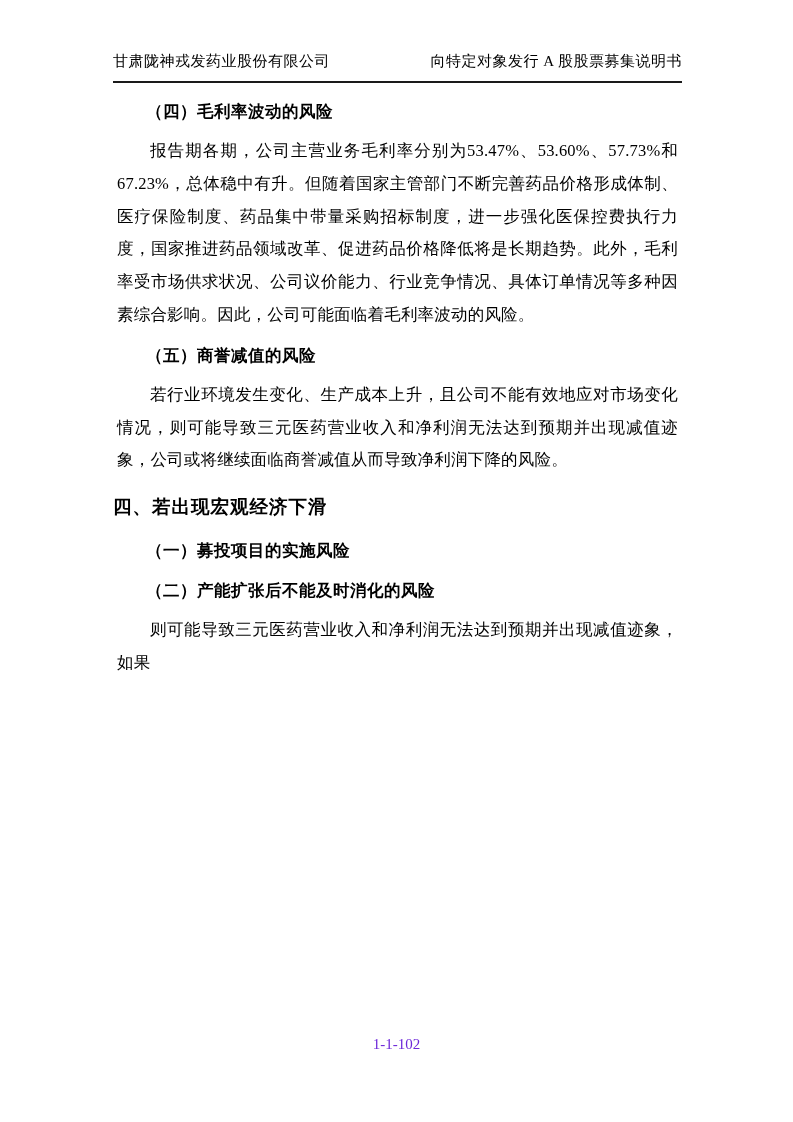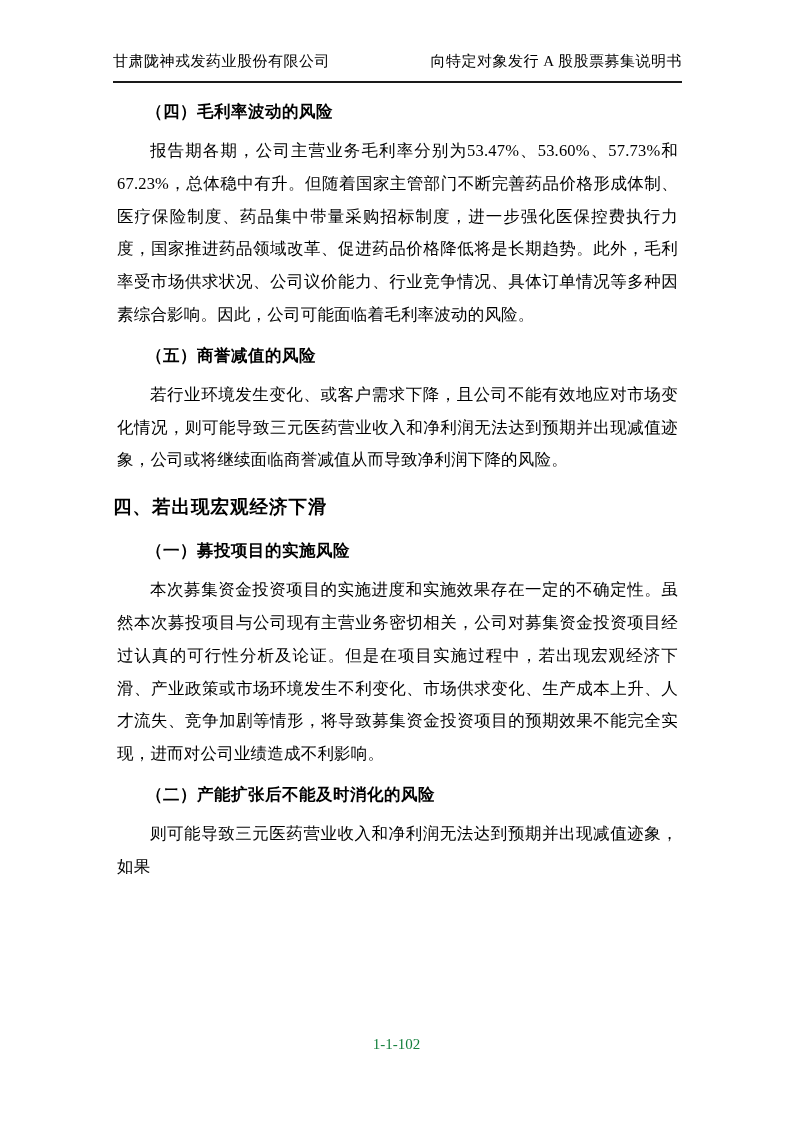--- a/index.html
+++ b/index.html
@@ -64,42 +64,41 @@
     text-indent: 2em;
     letter-spacing: 0.5px;
   }
   .footer {
     position: absolute;
     left: 0;
     right: 0;
     top: 1036px;
     text-align: center;
     font-size: 15px;
-    color: #15803d;
+    color: #6d28d9;
   }
 </style>
 </head>
 <body>
 
 <div class="page">
   <div class="content">
 
     <div class="header">
       <span>甘肃陇神戎发药业股份有限公司</span>
       <span>向特定对象发行 A 股股票募集说明书</span>
     </div>
 
     <div class="body-text">
       <div class="h2">（四）毛利率波动的风险</div>
       <p class="para">报告期各期，公司主营业务毛利率分别为53.47%、53.60%、57.73%和67.23%，总体稳中有升。但随着国家主管部门不断完善药品价格形成体制、医疗保险制度、药品集中带量采购招标制度，进一步强化医保控费执行力度，国家推进药品领域改革、促进药品价格降低将是长期趋势。此外，毛利率受市场供求状况、公司议价能力、行业竞争情况、具体订单情况等多种因素综合影响。因此，公司可能面临着毛利率波动的风险。</p>
       <div class="h2">（五）商誉减值的风险</div>
-      <p class="para">若行业环境发生变化、或客户需求下降，且公司不能有效地应对市场变化情况，则可能导致三元医药营业收入和净利润无法达到预期并出现减值迹象，公司或将继续面临商誉减值从而导致净利润下降的风险。</p>
+      <p class="para">若行业环境发生变化、生产成本上升，且公司不能有效地应对市场变化情况，则可能导致三元医药营业收入和净利润无法达到预期并出现减值迹象，公司或将继续面临商誉减值从而导致净利润下降的风险。</p>
       <div class="h1">四、若出现宏观经济下滑</div>
       <div class="h2">（一）募投项目的实施风险</div>
-      <p class="para">本次募集资金投资项目的实施进度和实施效果存在一定的不确定性。虽然本次募投项目与公司现有主营业务密切相关，公司对募集资金投资项目经过认真的可行性分析及论证。但是在项目实施过程中，若出现宏观经济下滑、产业政策或市场环境发生不利变化、市场供求变化、生产成本上升、人才流失、竞争加剧等情形，将导致募集资金投资项目的预期效果不能完全实现，进而对公司业绩造成不利影响。</p>
       <div class="h2">（二）产能扩张后不能及时消化的风险</div>
       <p class="para">则可能导致三元医药营业收入和净利润无法达到预期并出现减值迹象，如果</p>
     </div>
 
   </div>
 
   <div class="footer">
     <span>1-1-102</span>
   </div>
 </div>

